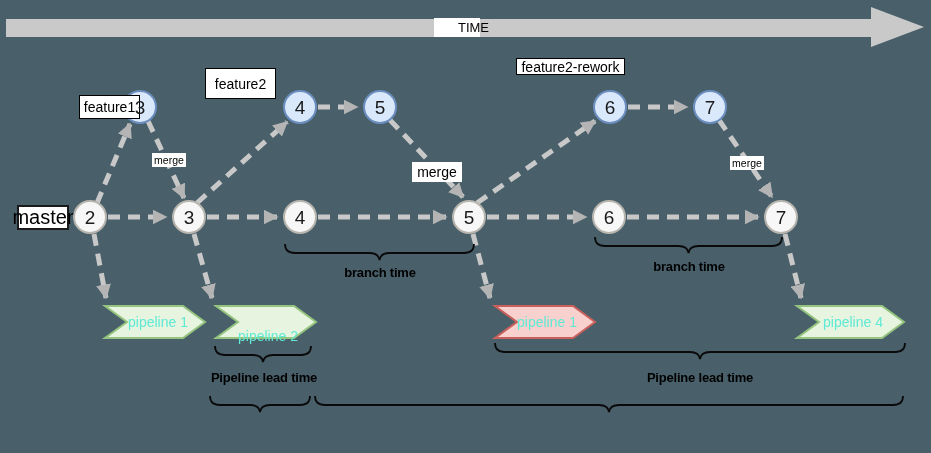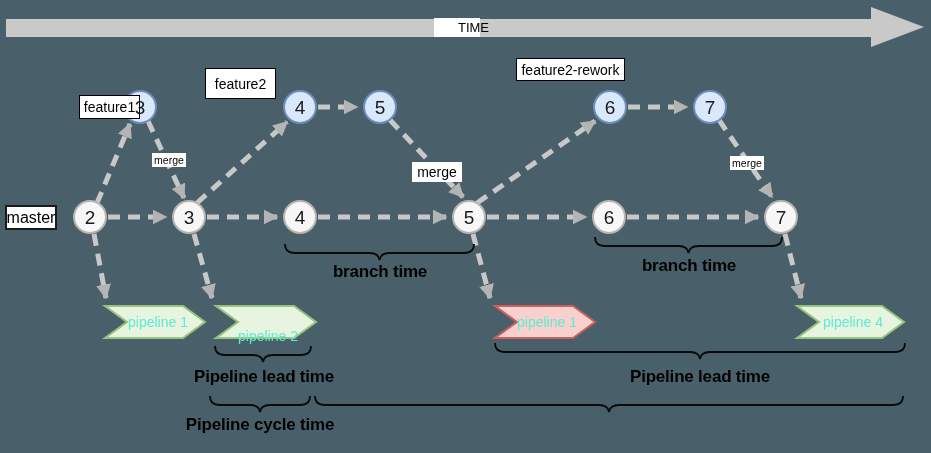--- a/index.html
+++ b/index.html
@@ -10,34 +10,34 @@
   }
   #canvas svg{position:absolute;left:0;top:0;}
   .lbl{
     position:absolute;background:#ffffff;color:#000;
     display:flex;align-items:center;justify-content:center;
     box-sizing:border-box;white-space:nowrap;
   }
   .boxed{border:1px solid #000;}
   .lbl.time{font-size:13px;}
   .lbl.branch{font-size:14px;}
-  .lbl.master{border:2px solid #1a1a1a;font-size:16px;}
+  .lbl.master{border:2px solid #1a1a1a;font-size:20px;margin-left:12px;}
   .lbl.merge-sm{font-size:10.5px;}
   .lbl.merge-lg{font-size:14px;}
   .num{
     position:absolute;transform:translate(-50%,-50%);
     font-size:19px;color:#1a1a1a;line-height:1;
   }
   .ptext{
     position:absolute;transform:translate(-50%,-50%);
     font-size:14px;color:#5eead4;white-space:nowrap;
   }
   .btext{
     position:absolute;transform:translate(-50%,-50%);
-    font-size:17px;font-weight:bold;color:#000;
+    font-size:13px;font-weight:bold;color:#000;
     letter-spacing:-0.2px;white-space:nowrap;
   }
 </style>
 </head>
 <body>
 
 <div id="canvas" style="background: rgb(73, 96, 107);">
 
   <svg width="931" height="453" viewBox="0 0 931 453">
     <defs>
@@ -108,21 +108,21 @@
       <path d="M495,343 Q495,352 505,352 L690,352 Q699,352 700,359 Q701,352 710,352 L895,352 Q905,352 905,343"></path>
       <path d="M210,396 Q210,405 220,405 L250,405 Q259,405 260,412 Q261,405 270,405 L300,405 Q310,405 310,396"></path>
       <path d="M315,396 Q315,405 325,405 L599,405 Q608,405 609,412 Q610,405 619,405 L893,405 Q903,405 903,396"></path>
     </g>
   </svg>
 
   <div class="lbl time" style="left:434px;top:18px;width:46px;height:19px;padding-left:33px;">TIME</div>
 
   <div class="lbl branch boxed" style="left:55px;top:95px;width:61px;height:24px;margin-left:24px;">feature1</div>
   <div class="lbl branch boxed" style="left:205px;top:68px;width:71px;height:31px;">feature2</div>
-  <div class="lbl branch boxed" style="left:516px;top:58px;width:109px;height:23px;">feature2-rework</div>
+  <div class="lbl branch boxed" style="left:516px;top:58px;width:109px;height:17px;">feature2-rework</div>
   <div class="lbl master" style="left:5px;top:205px;width:52px;height:25px;">master</div>
 
   <div class="lbl merge-sm" style="left:152px;top:153px;width:34px;height:14px;">merge</div>
   <div class="lbl merge-lg" style="left:412px;top:162px;width:50px;height:20px;">merge</div>
   <div class="lbl merge-sm" style="left:730px;top:156px;width:34px;height:14px;">merge</div>
 
   <div class="num" style="left:140px;top:107px;">3</div>
   <div class="num" style="left:300px;top:107px;">4</div>
   <div class="num" style="left:380px;top:107px;">5</div>
   <div class="num" style="left:610px;top:107px;">6</div>
@@ -137,15 +137,14 @@
 
   <div class="ptext" style="left:158px;top:322px;">pipeline 1</div>
   <div class="ptext" style="left:268px;top:336px;">pipeline 2</div>
   <div class="ptext" style="left:547px;top:322px;">pipeline 1</div>
   <div class="ptext" style="left:853px;top:322px;">pipeline 4</div>
 
   <div class="btext" style="left:380px;top:272px;">branch time</div>
   <div class="btext" style="left:689px;top:266px;">branch time</div>
   <div class="btext" style="left:264px;top:377px;">Pipeline lead time</div>
   <div class="btext" style="left:700px;top:377px;">Pipeline lead time</div>
-  <div class="btext" style="left:260px;top:425px;">Pipeline cycle time</div>
 
 </div>
 
 </body></html>

